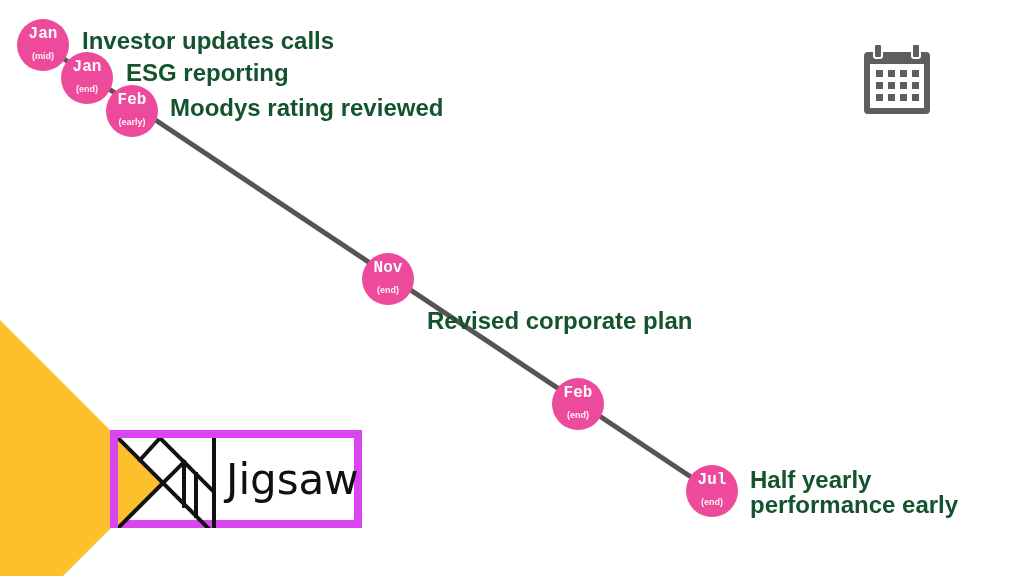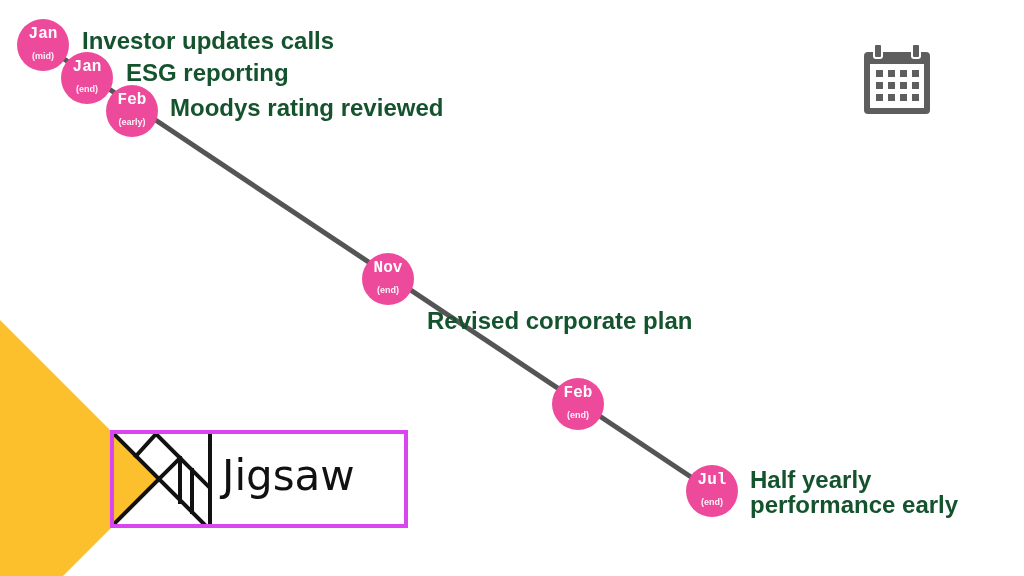--- a/index.html
+++ b/index.html
@@ -23,22 +23,22 @@
       border-radius: 50%;
       background: #ee4a9c;
       color: #ffffff;
       text-align: center;
       display: flex; flex-direction: column; align-items: center; justify-content: center;
       box-sizing: border-box;
     }
     .node .month { font-weight: bold; font-size: 16px; line-height: 16px; margin-top: -2px; font-family: Liberation Mono, monospace; }
     .node .when { font-weight: bold; font-size: 9px; line-height: 11px; margin-top: 9px; opacity: 0.92; }
     #logo-box {
-      position: absolute; left: 110px; top: 430px; width: 298px; height: 98px;
-      box-sizing: border-box; border: 4px solid #d946ef; background: #ffffff;
+      position: absolute; left: 110px; top: 430px; width: 252px; height: 98px;
+      box-sizing: border-box; border: 8px solid #d946ef; background: #ffffff;
     }
     #logo-mark { position: absolute; left: 0; top: 0; width: 94px; height: 90px; }
     #logo-divider { position: absolute; left: 94px; top: 0; width: 4px; height: 90px; background: #111111; }
     #logo-word {
       position: absolute; left: 108px; top: 14px;
       font-family: "DejaVu Sans", sans-serif;
       font-size: 42px; line-height: 56px; color: #111111; font-weight: normal;
       letter-spacing: 0px;
     }
     #calendar-icon { position: absolute; left: 862px; top: 42px; width: 70px; height: 74px; }

